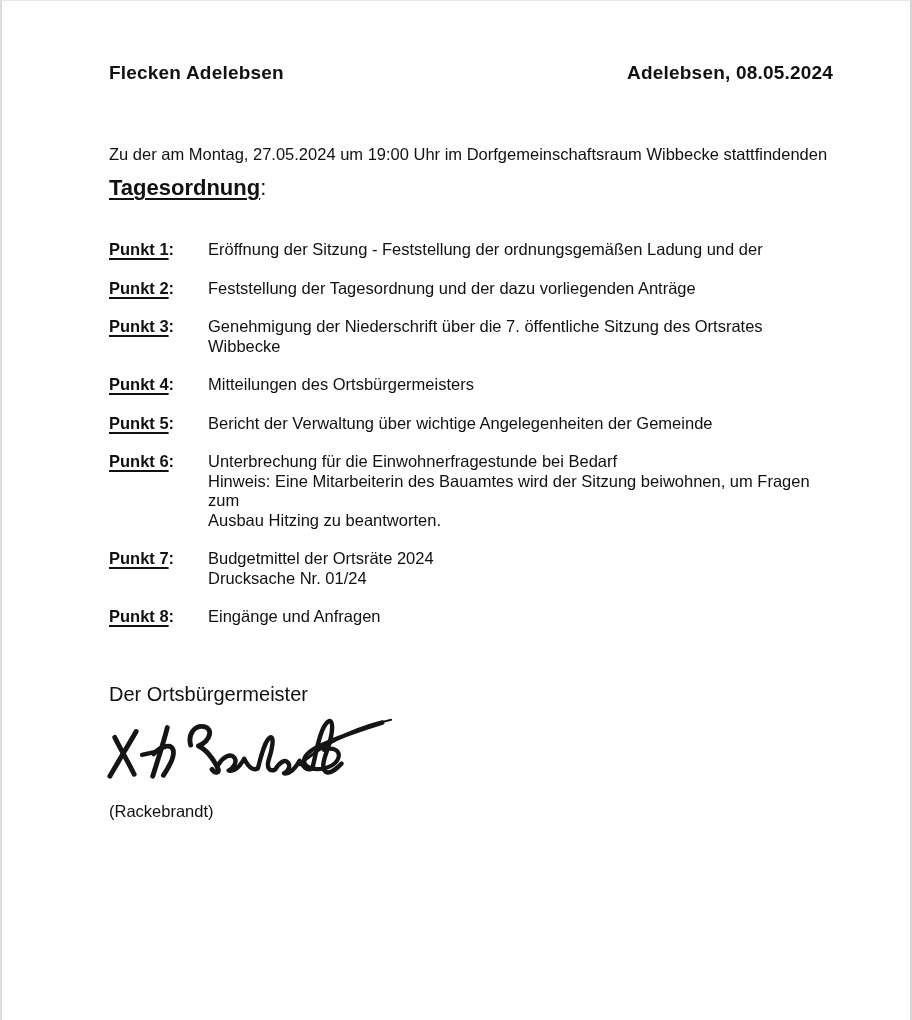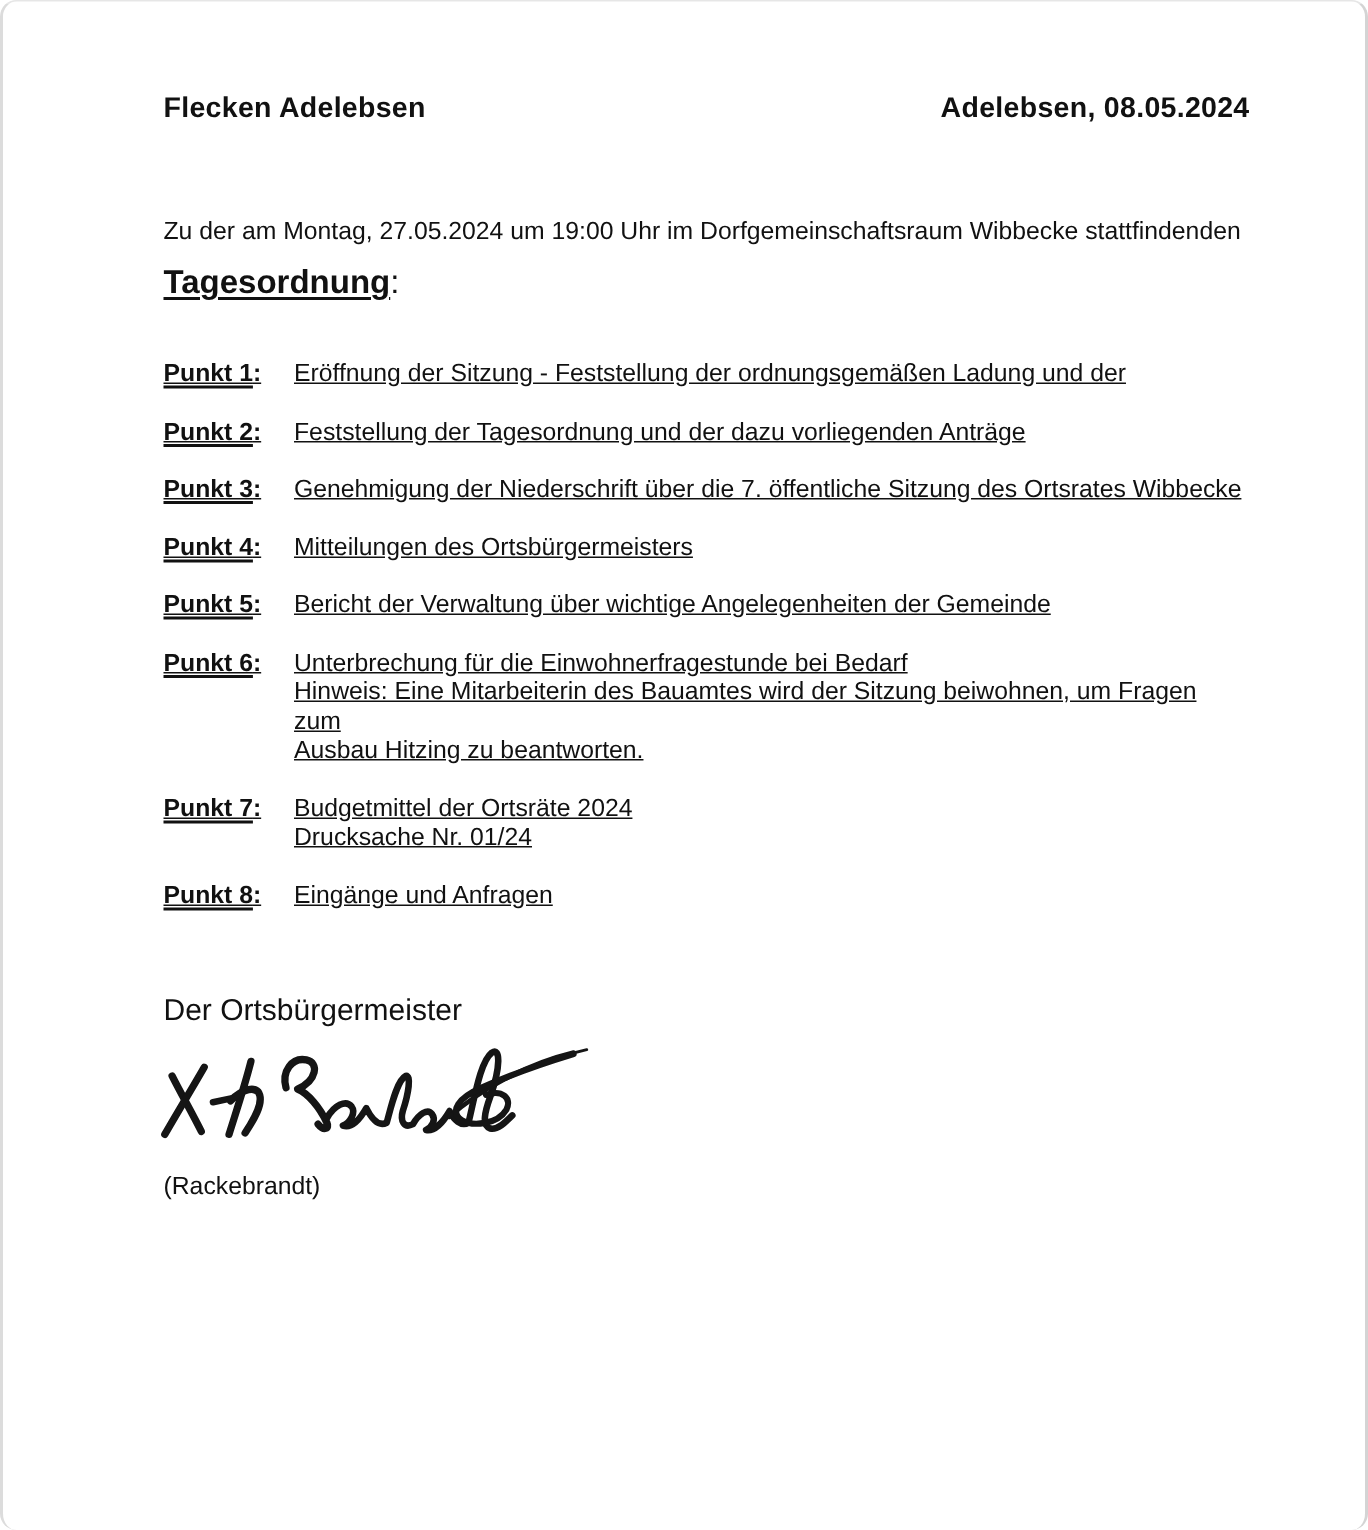--- a/index.html
+++ b/index.html
@@ -12,21 +12,20 @@
     overflow: hidden;
   }
   .page {
     box-sizing: border-box;
     width: 912px;
     height: 1020px;
     background: #ffffff;
     border-left: 2px solid #dcdcdc;
     border-right: 2px solid #d4d4d4;
     border-top: 1px solid #e6e6e6;
-    border-radius: 11px;
   }
   .content {
     padding: 61px 77px 0 107px;
   }
   .doc-header {
     display: flex;
     justify-content: space-between;
     align-items: baseline;
     font-size: 19px;
     font-weight: bold;
@@ -55,40 +54,39 @@
     font-size: 22px;
   }
   .agenda-heading .hd {
     font-weight: bold;
     text-decoration: underline;
     text-decoration-thickness: 2px;
     text-underline-offset: 3px;
   }
   .agenda {
     margin-top: 39px;
-    text-decoration: underline;
   }
   .agenda-row {
     display: flex;
     align-items: flex-start;
     margin-bottom: 19px;
     font-size: 16.5px;
     line-height: 19.5px;
   }
   .agenda-label {
     flex: 0 0 87px;
     font-weight: bold;
     white-space: nowrap;
   }
   .agenda-label .u {
     text-decoration: underline;
     text-decoration-thickness: 2px;
     text-underline-offset: 3px;
   }
-  .agenda-text { flex: 1 1 auto; }
+  .agenda-text { flex: 1 1 auto; margin-left: 12px; }
   .sig-block { margin-top: 56px; }
   .sig-role { font-size: 20px; }
   .sig-image { margin: 4px 0 0 -4px; display: block; }
   .sig-name { margin-top: 14px; font-size: 16.5px; }
 </style>
 </head>
 <body>
 
 <div class="page">
   <div class="content">

